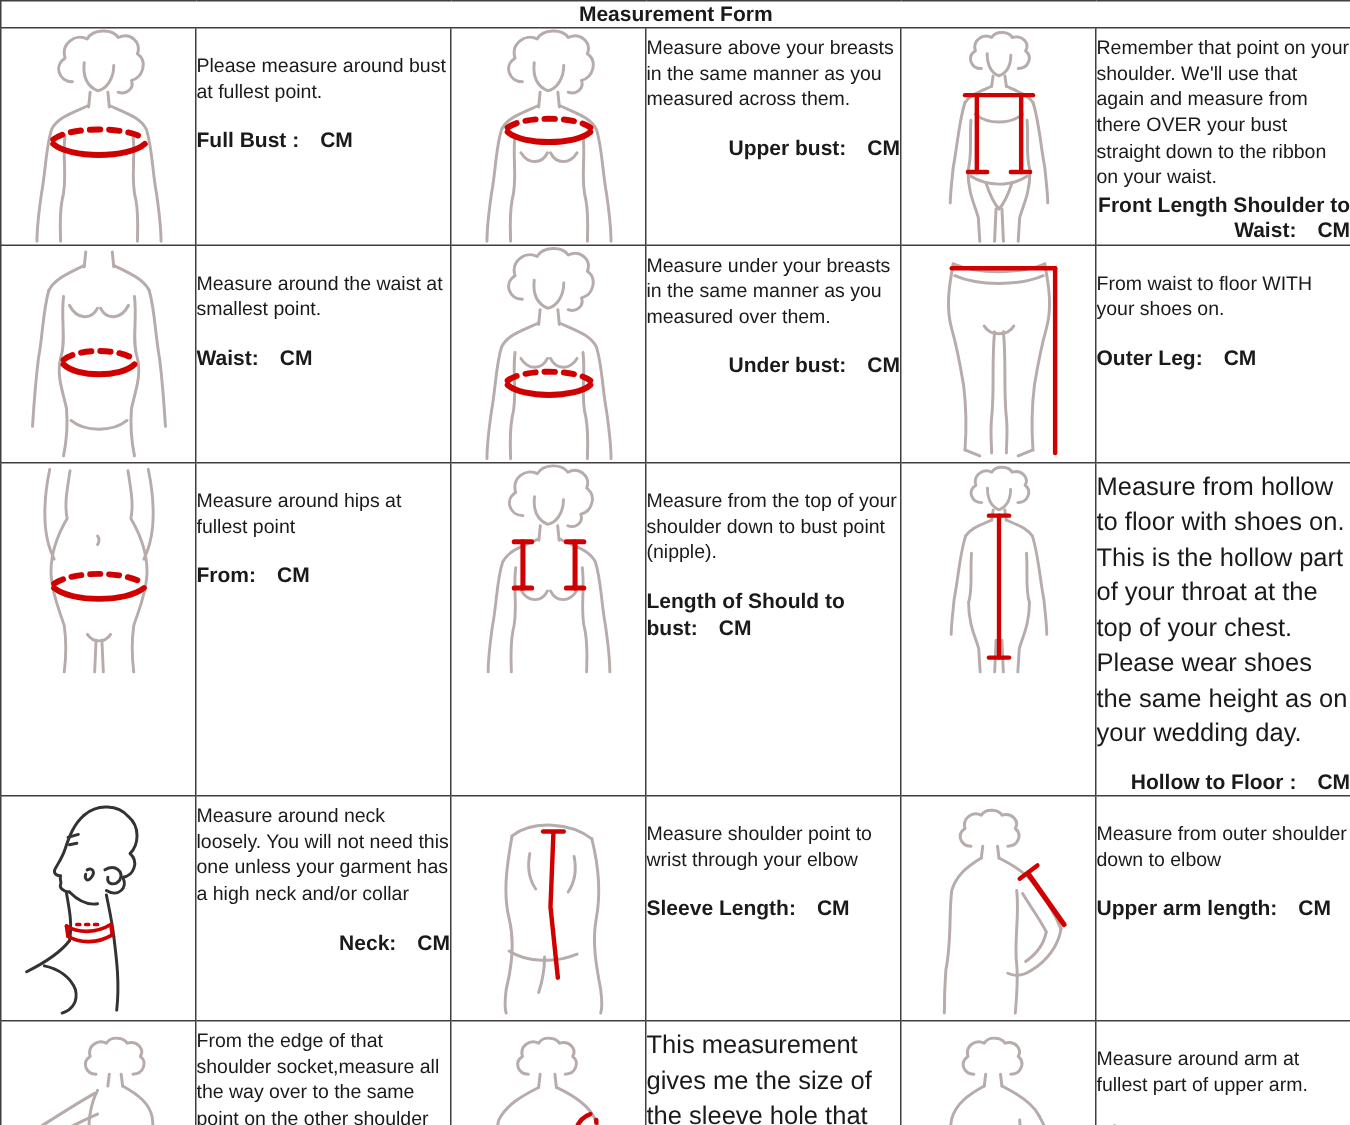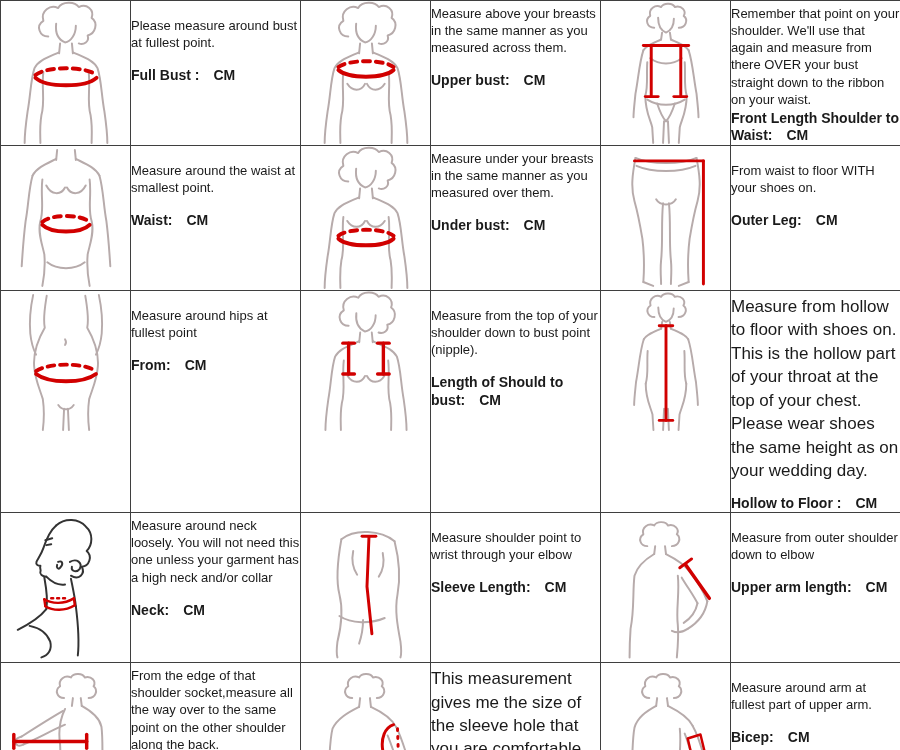--- a/index.html
+++ b/index.html
@@ -13,21 +13,21 @@
   table.mform{width:900px;border-collapse:collapse;table-layout:fixed;background:#fff;border:1px solid var(--border);border-bottom:3px solid #2a2a2a;}
   table.mform td{border:1px solid var(--border);vertical-align:top;padding:0;overflow:hidden;}
   td.title-cell{height:17px;text-align:center;font-weight:bold;font-size:14px;padding:1px 0;vertical-align:middle;}
   td.img-cell{background:#fff;}
   td.txt{padding:6px 6px 4px 8px;}
   td.txt.vpad{padding-top:16px;}
   td.txt.tight{padding-top:4px;margin-top:15px;}
   .desc{margin:0;font-size:13px;line-height:1.32;white-space:pre-line;}
   .compact .desc{font-size:17px;line-height:1.38;}
   .lbl{margin:16px 0 0 0;font-weight:bold;font-size:14px;line-height:1.25;}
-  .tight .lbl{margin-top:2px;}
+  .tight .lbl{margin-top:2px;text-align:right;}
   .compact .lbl{font-size:14px;margin-top:12px;}
   .lbl .u{margin-left:14px;}
   svg.fig{display:block;margin:0 auto;}
   svg.fig path{fill:none;stroke:var(--sketch);stroke-width:2;stroke-linecap:round;stroke-linejoin:round;}
   svg.fig path.ink{stroke:var(--ink);}
   svg.fig path.red{stroke:var(--red);}
   .w25{stroke-width:2.5 !important;}
   .w3{stroke-width:3 !important;}
   .w35{stroke-width:3.5 !important;}
   .w4{stroke-width:4 !important;}
@@ -42,20 +42,23 @@
   <colgroup>
     <col style="width:130px">
       <col style="width:170px">
       <col style="width:130px">
     <col style="width:170px">
       <col style="width:130px">
       <col style="width:170px">
   </colgroup>
 
   <tbody>
+      <tr>
+    <td class="title-cell" colspan="6">Measurement Form</td>
+  </tr>
 
   <tr style="height:145px">
     <td class="img-cell">
       <svg class="fig" width="128" height="143" viewBox="0 0 130 145">
         <path d="M47,36 C38,36 34,25 42,20 C39,10 49,3 57,7 C61,0 74,0 78,6 C86,2 94,9 91,17 C98,22 95,33 87,35 C89,41 83,45 78,43"></path>
         <path d="M55,23 C54,32 57,39 64,42 C70,41 75,34 75,25"></path>
         <path d="M59,43 L58,53"></path>
             <path d="M71,43 L72,53"></path>
         <path d="M58,52 C47,57 37,60 33,68 C29,80 29,96 26,112 C24,126 23,136 23,144"></path>
         <path d="M72,52 C83,57 93,60 97,68 C101,80 101,96 104,112 C106,126 107,136 107,144"></path>

